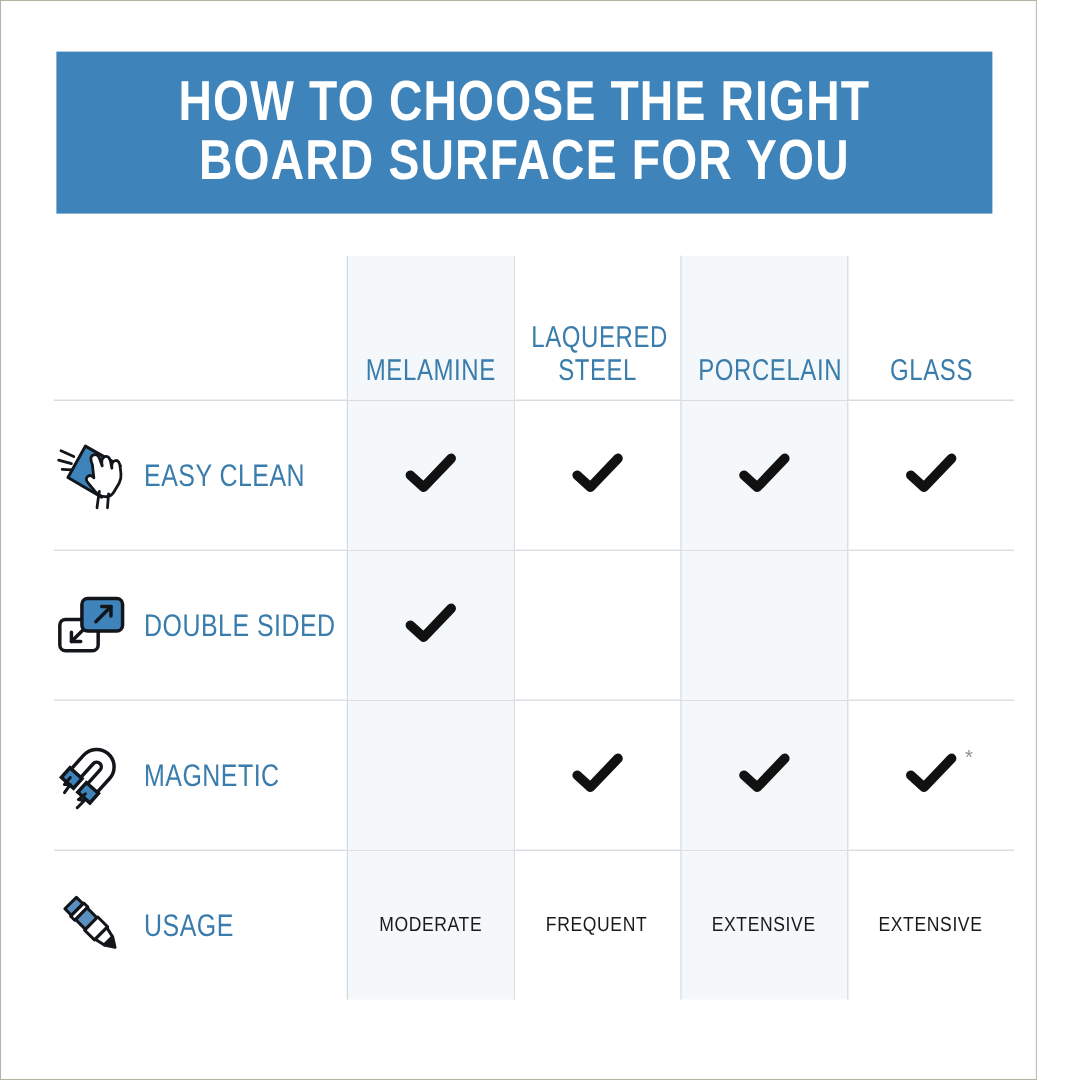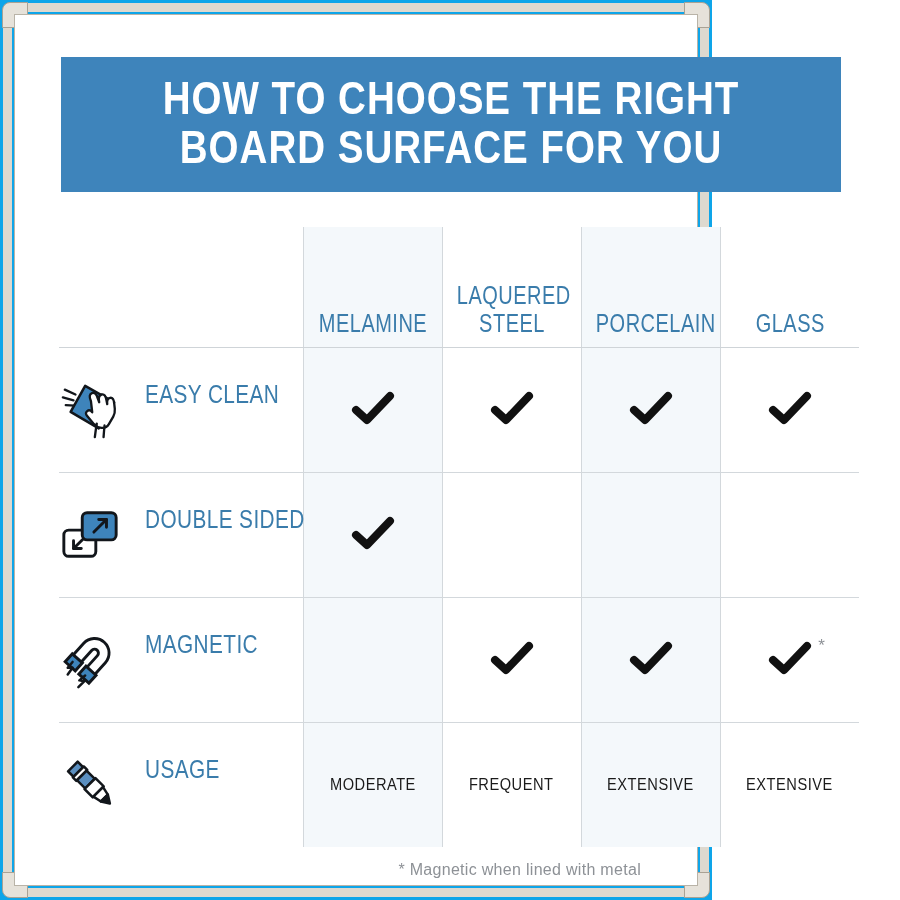--- a/index.html
+++ b/index.html
@@ -6,24 +6,23 @@
   body{
     width:900px;height:900px;
     background:#ffffff;
     font-family:"Liberation Sans", sans-serif;
     overflow:hidden;
   }
 
   
   #board{
     position:relative;
-    width:712px;height:900px;
+    width:864px;height:900px;
     box-sizing:border-box;
     background:#0ea5e9;
-    padding:14px;
   }
   #board .frame-inner{
     position:relative;
     width:100%;height:100%;
     box-sizing:border-box;
     background:#ffffff;
     border:1px solid #b9b3a7;
   }
   .corner{
     position:absolute;
@@ -123,22 +122,22 @@
     border-bottom:1px solid #d3d8dc;
   }
   tr.frow.last td{border-bottom:none;}
 
   td.lbl{
     text-align:left;
     padding-left:6px;
   }
   .feature{
     display:flex;
-    align-items:flex-start;
-    gap:24px;
+    align-items:center;
+    gap:13px;
   }
   .feature .ficon{
     width:62px;height:62px;
     flex:0 0 62px;
     display:block;
   }
   .feature .fname{
     color:#3a7cab;
     font-family:"Liberation Sans Narrow","Liberation Sans",sans-serif;
     font-weight:400;
@@ -400,17 +399,16 @@
                 <span class="usage-val">EXTENSIVE</span>
               </td>
               <td class="sep">
                 <span class="usage-val">EXTENSIVE</span>
               </td>
             </tr>
           </tbody>
         </table>
       </div>
 
-      <div class="footnote">* Magnetic when lined with metal</div>
 
     </div>
   </div>
 </div>
 
 </body></html>

